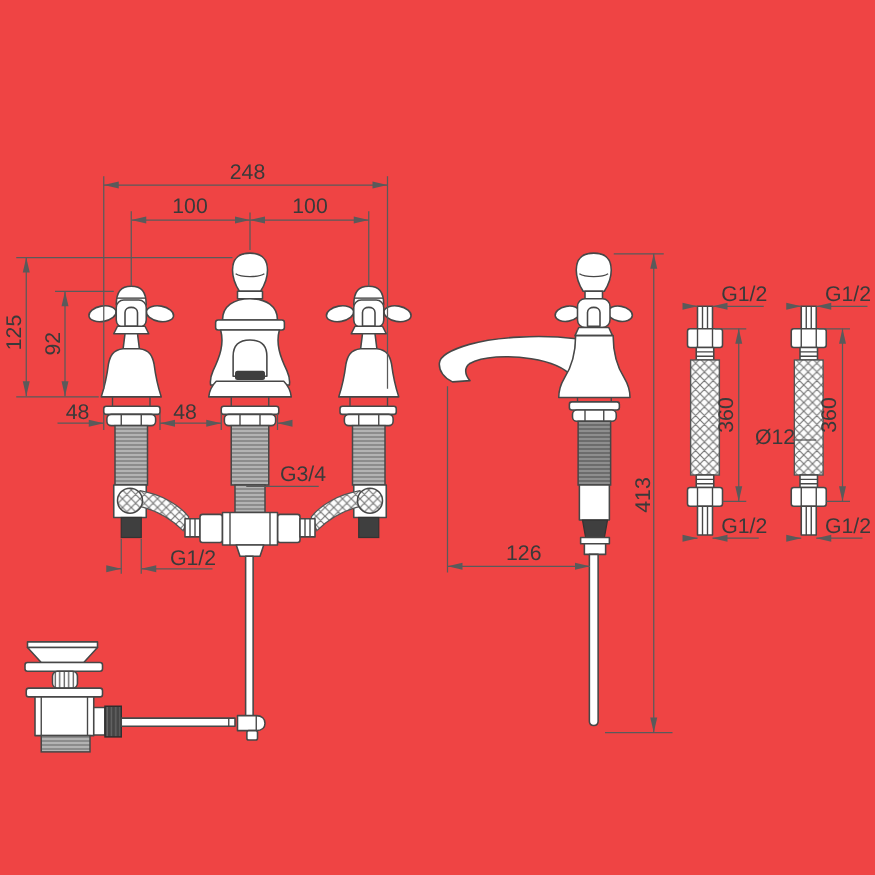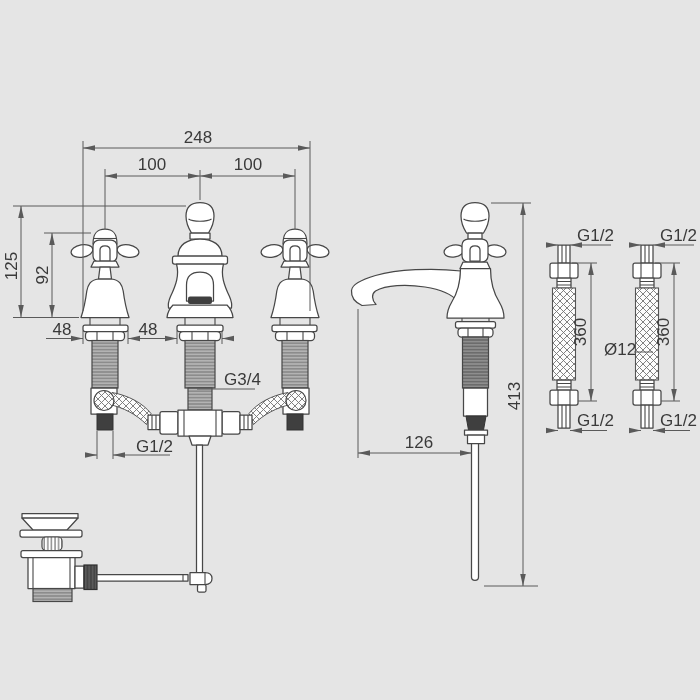--- a/index.html
+++ b/index.html
@@ -1,16 +1,16 @@
 <!DOCTYPE html>
 <html><head>
 <meta charset="utf-8">
 <style>
   html,body{margin:0;padding:0;background:#ffffff;}
-  .page{width:700px;height:700px;background:#e5e5e5;position:relative;overflow:hidden;}
+  .page{width:700px;height:700px;background:#ef4444;position:relative;overflow:hidden;}
   svg{display:block;}
   .ol{fill:#ffffff;stroke:#474747;stroke-width:1.25;stroke-linejoin:round;}
   .ln{fill:none;stroke:#474747;stroke-width:1.1;stroke-linejoin:round;}
   .dim{fill:none;stroke:#5a5a5a;stroke-width:1;}
   .dtxt{font:17px "Liberation Sans", sans-serif;fill:#3a3a3a;}
 </style>
 </head>
 <body>
 
 <div class="page">

